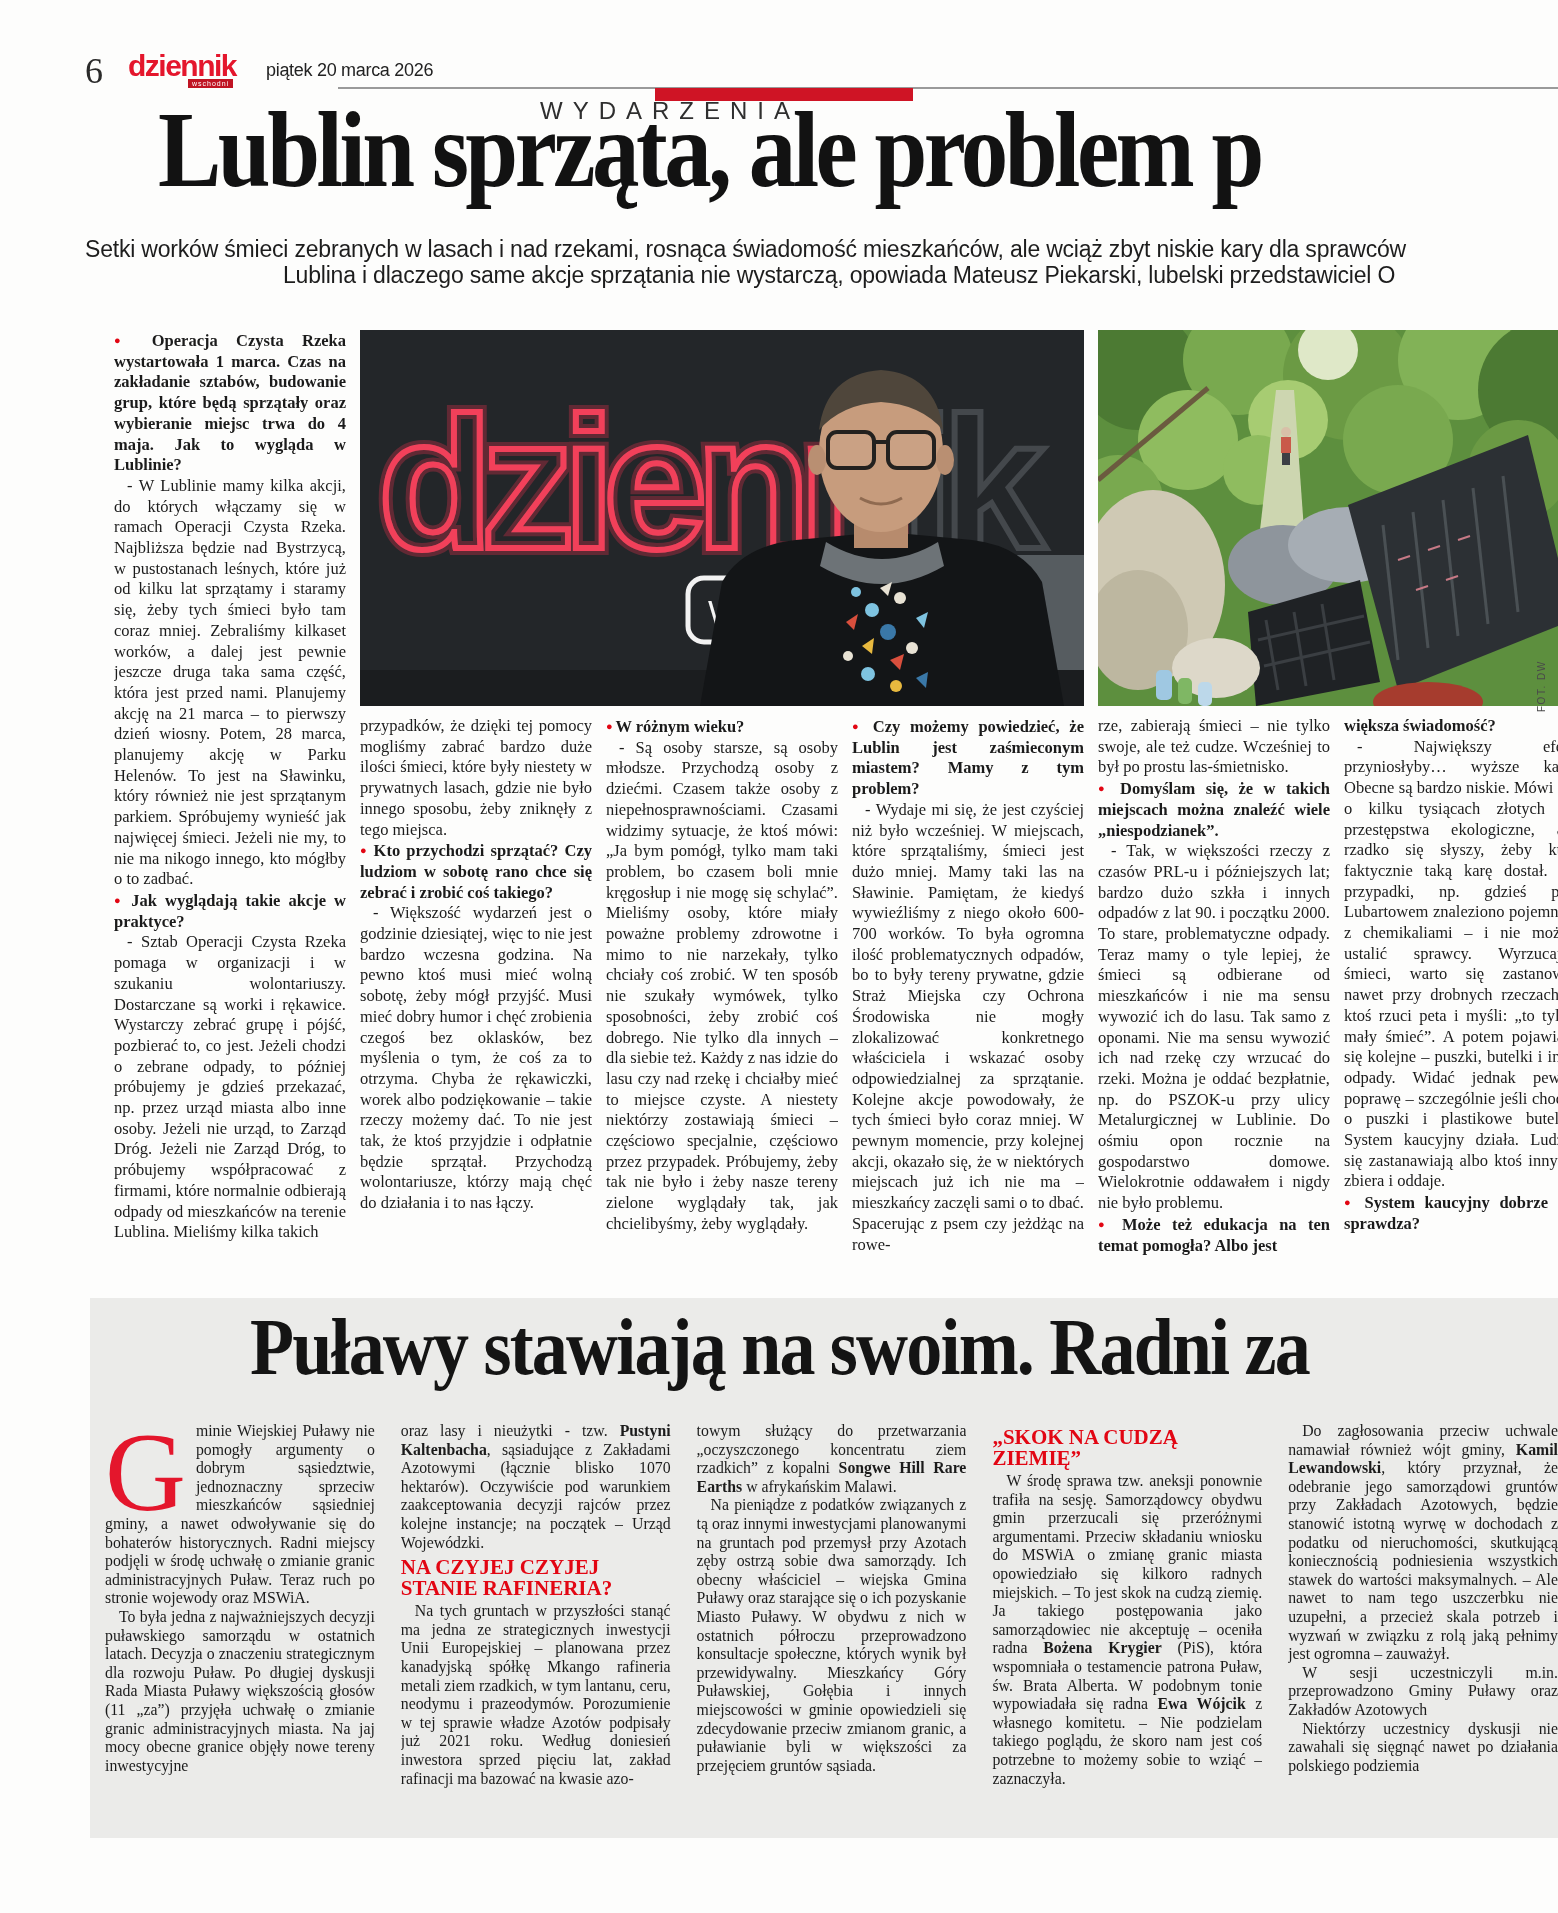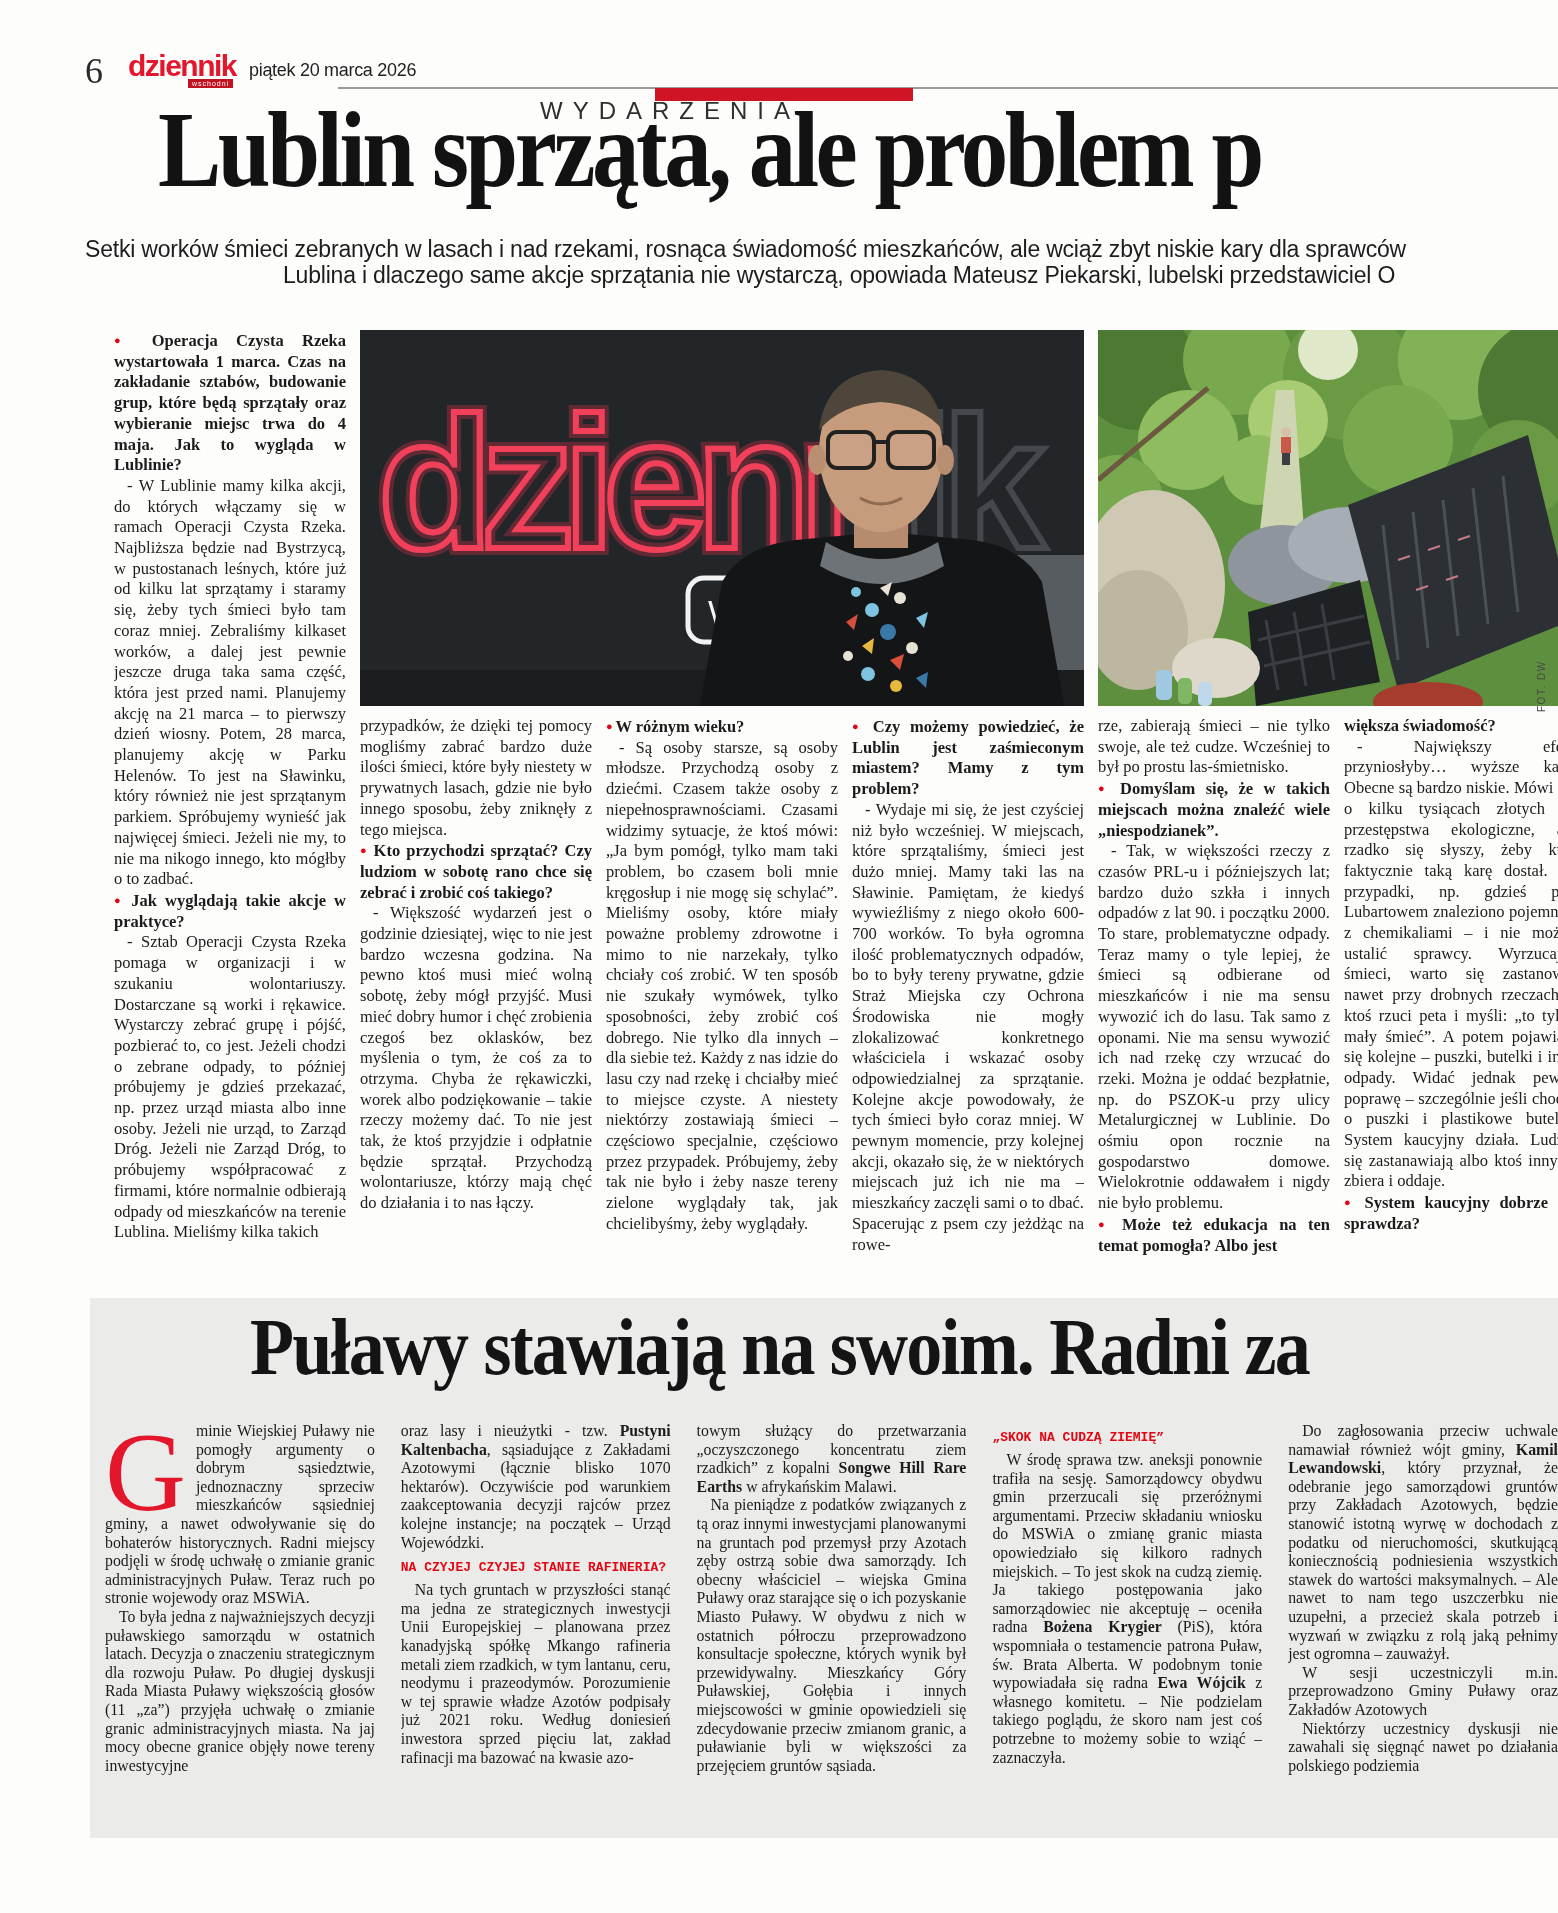--- a/index.html
+++ b/index.html
@@ -5,21 +5,21 @@
   html,body{margin:0;padding:0;}
   body{
     width:1558px;height:1913px;position:relative;overflow:hidden;background:#fdfdfc;
     font-family:"Liberation Serif", serif;color:#1b1b1b;
   }
   
   .page-num{position:absolute;left:85px;top:50px;font-size:36px;color:#2a2a2a;}
   .logo{position:absolute;left:128px;top:52px;width:120px;}
   .logo-main{font-family:"Liberation Sans",sans-serif;font-weight:700;font-size:30px;letter-spacing:-1.5px;color:#e4162c;line-height:28px;}
   .logo-sub{position:absolute;left:60px;top:27px;background:#c01423;color:#fff;font-family:"Liberation Sans",sans-serif;font-size:7px;letter-spacing:1px;padding:1px 4px;}
-  .date{position:absolute;left:249px;top:60px;font-family:"Liberation Sans",sans-serif;font-size:18px;letter-spacing:-0.3px;color:#222;}
+  .date{position:absolute;left:266px;top:60px;font-family:"Liberation Sans",sans-serif;font-size:18px;letter-spacing:-0.3px;color:#222;}
   .hrule{position:absolute;left:338px;top:87px;width:1220px;height:2px;background:#9a9a9a;}
   .section{position:absolute;left:540px;top:56px;font-family:"Liberation Sans",sans-serif;font-size:24px;letter-spacing:10px;color:#2f2f2f;margin-top:41px;}
   .redbar{position:absolute;left:655px;top:88px;width:258px;height:13px;background:#cf1425;}
   
   .headline1{position:absolute;left:158px;top:96px;font-size:108px;font-weight:700;letter-spacing:-4px;color:#121212;white-space:nowrap;transform:scaleX(0.88);transform-origin:left top;line-height:108px;}
   .lead{position:absolute;font-family:"Liberation Sans",sans-serif;font-size:23px;letter-spacing:-0.2px;color:#1d1d1d;white-space:nowrap;}
   .lead1{left:85px;top:236px;text-align:center;}
   .lead2{left:283px;top:262px;}
   #a1-grid{position:absolute;left:85px;top:330px;width:1462px;height:956px;overflow:hidden;
     display:grid;grid-template-columns:repeat(6,1fr);grid-template-rows:376px 1fr;column-gap:14px;row-gap:10px;margin-left:29px;}
@@ -31,21 +31,21 @@
   .photo svg{display:block;width:100%;height:100%;}
   .r2{grid-row:2;}
   .credit{position:absolute;left:1536px;top:712px;transform:rotate(-90deg);transform-origin:left top;
     font-family:"Liberation Sans",sans-serif;font-size:10px;letter-spacing:1.5px;color:#4a4a4a;white-space:nowrap;}
   
   .blk{margin:0;text-align:justify;}
   .q,.qb{font-weight:700;}
   .a{text-indent:13px;}
   .cont{text-indent:0;}
   .bullet{color:#e20613;font-size:11px;vertical-align:2px;}
-  .sub{color:#e20613;font-family:Liberation Mono, monospace;font-weight:700;font-size:13px;line-height:21px;margin:5px 0 3px;text-align:left;text-indent:0;}
+  .sub{color:#e20613;font-family:Liberation Serif, serif;font-weight:700;font-size:21px;line-height:21px;margin:5px 0 3px;text-align:left;text-indent:0;}
   
   .graybox{position:absolute;left:90px;top:1298px;width:1468px;height:540px;background:#ebebe9;}
   .headline2{position:absolute;left:250px;top:1300px;font-size:80px;font-weight:700;letter-spacing:-2px;color:#141414;white-space:nowrap;transform:scaleX(0.9);transform-origin:left top;line-height:94px;}
   #a2-grid{position:absolute;left:105px;top:1422px;width:1453px;height:412px;overflow:hidden;
     display:grid;grid-template-columns:repeat(5,1fr);column-gap:26px;}
   .a2col{overflow:hidden;font-size:15.8px;line-height:18.6px;}
   .a2col .a{text-indent:14px;}
   .dropcap{float:left;font-size:112px;line-height:84px;color:#e4162c;padding:8px 10px 0 0;font-weight:400;}
 </style>
 </head>

